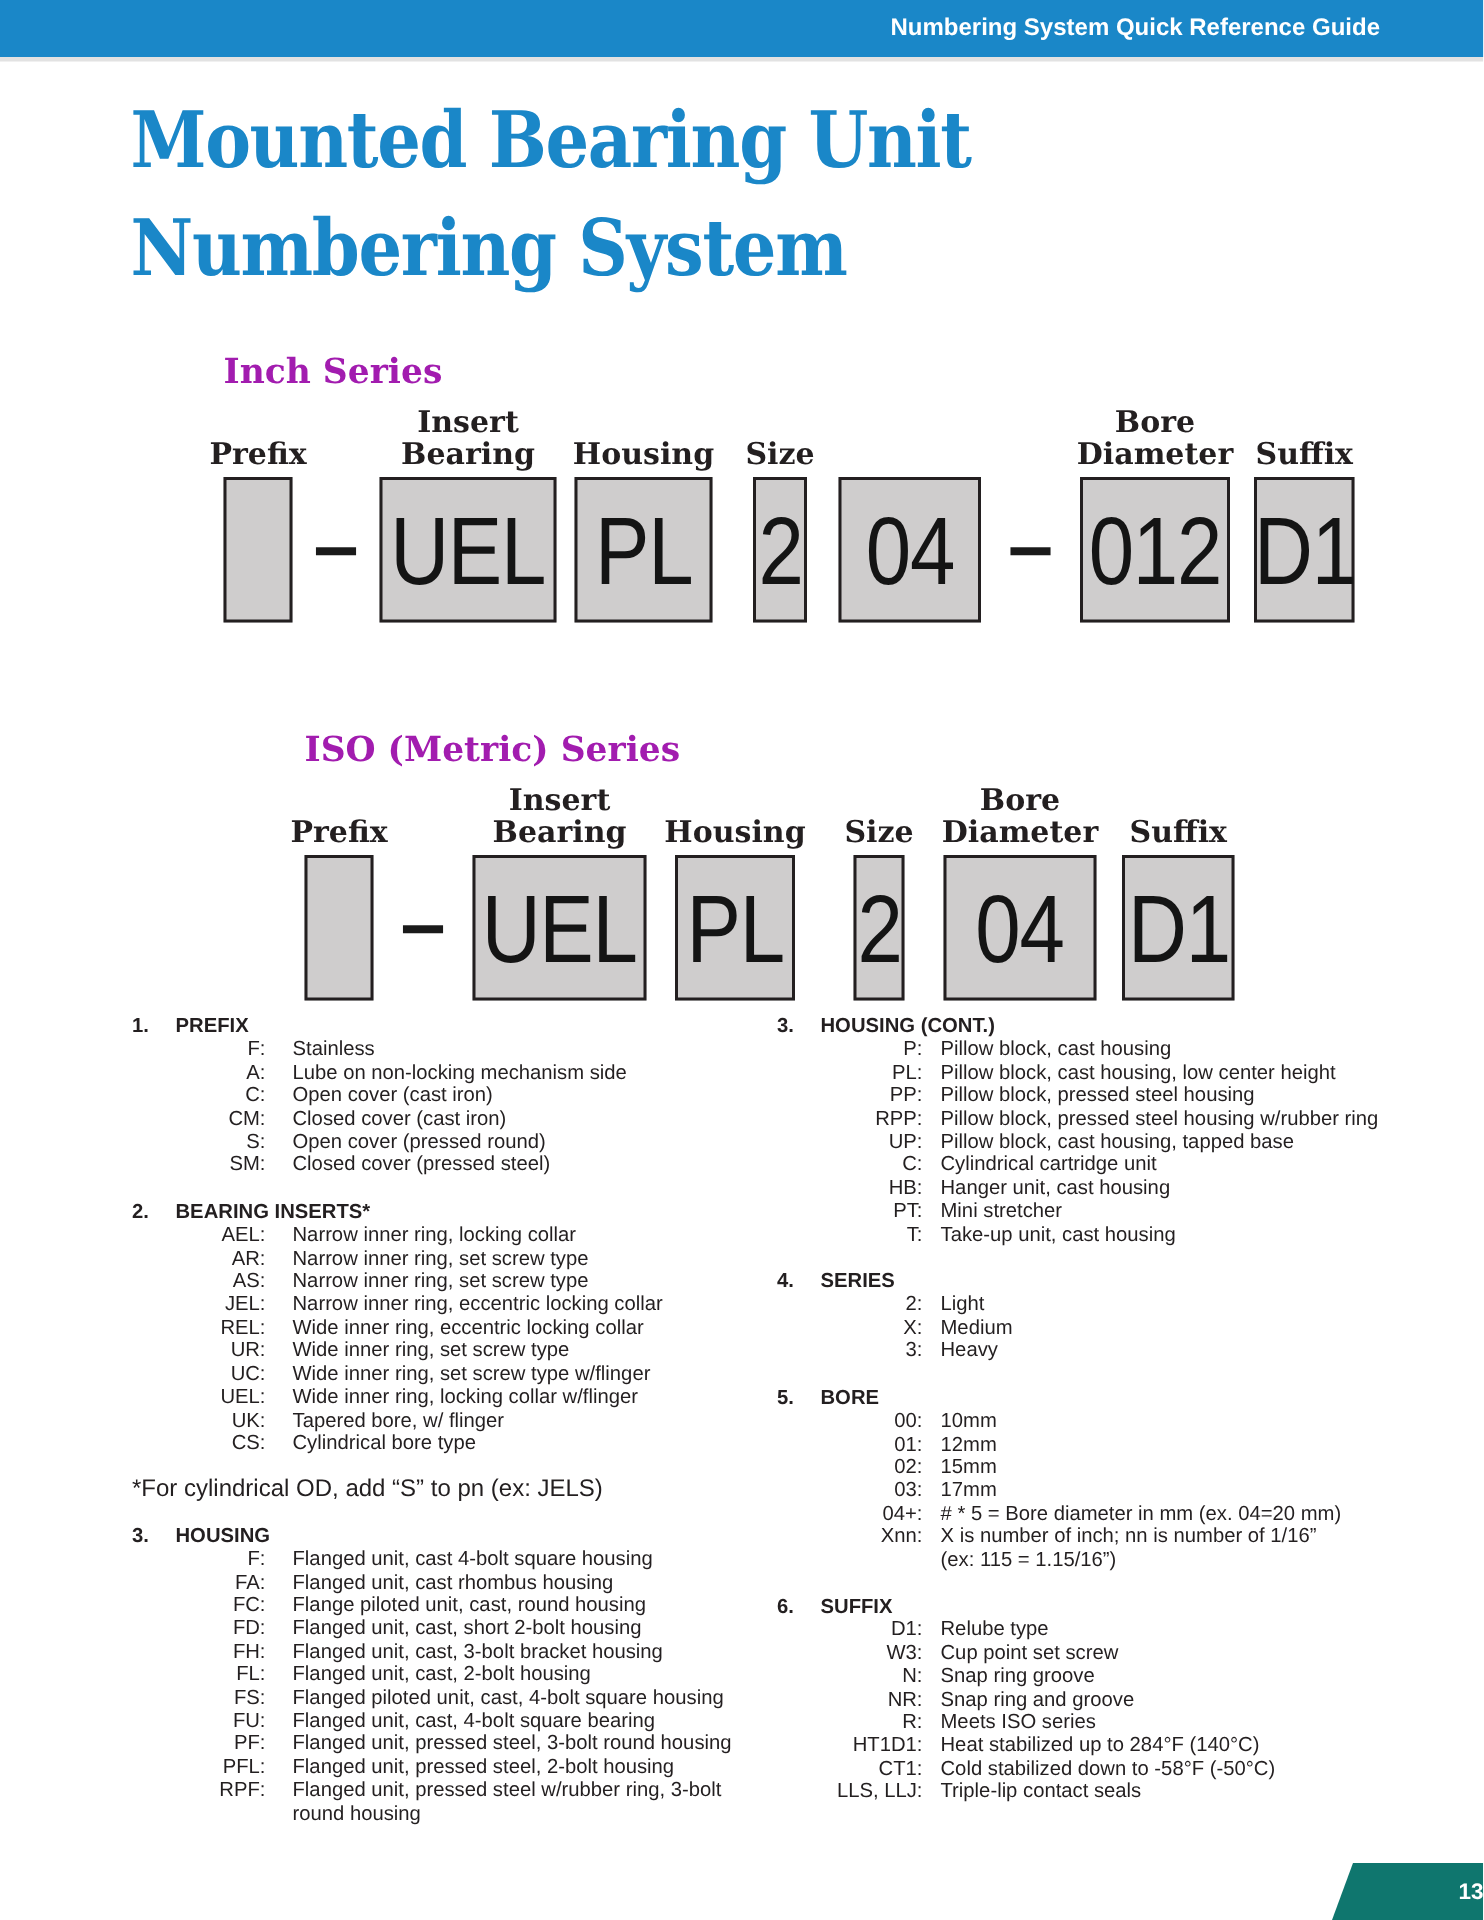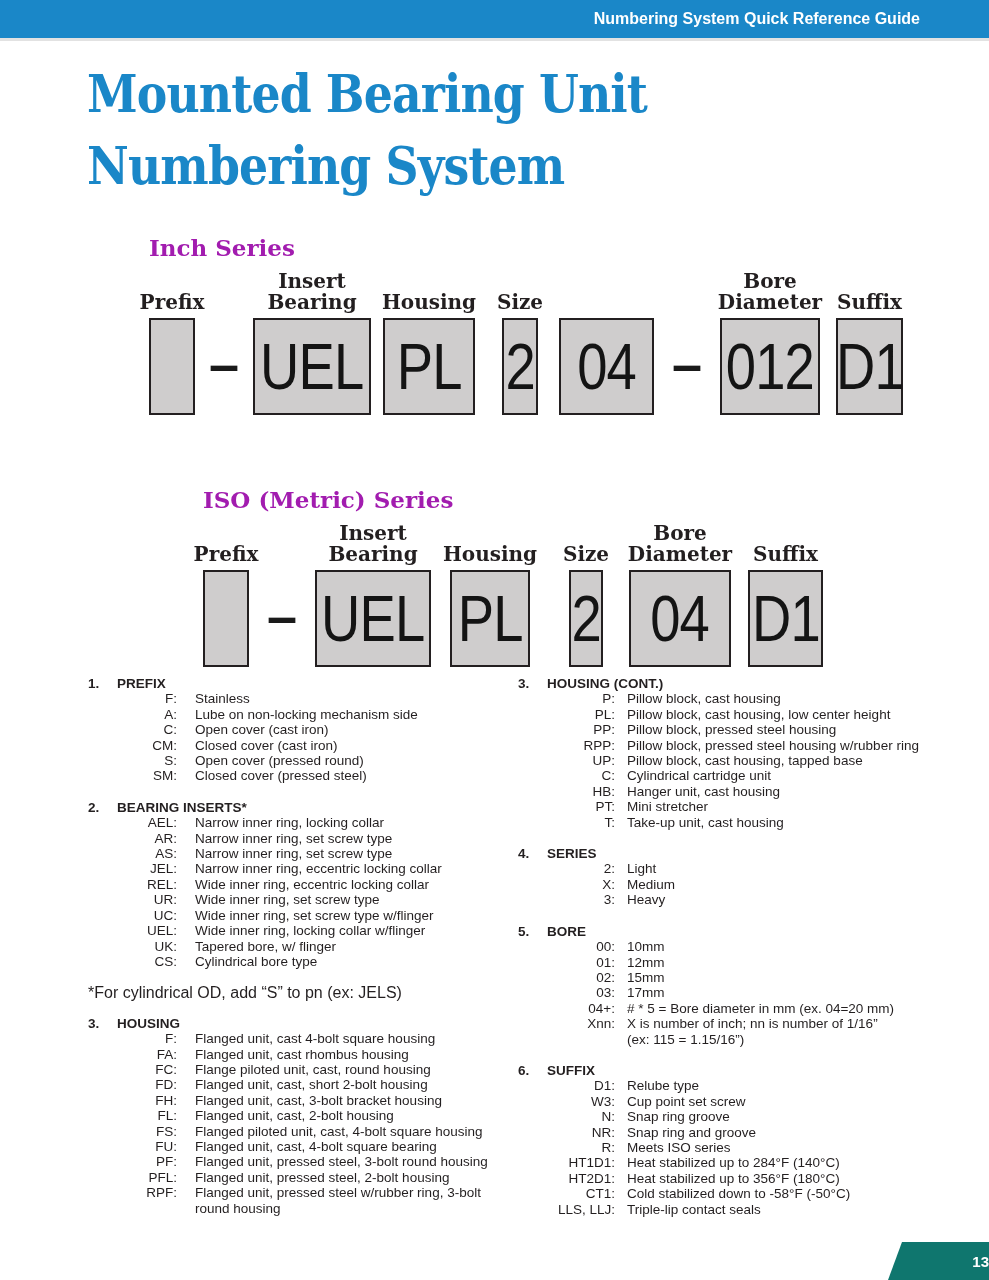--- a/index.html
+++ b/index.html
@@ -552,26 +552,20 @@
             <div>Meets ISO series</div>
           </div>
         </div>
         <div class="row">
           <div class="codes">HT1D1:</div>
           <div class="desc">
             <div>Heat stabilized up to 284°F (140°C)</div>
           </div>
         </div>
         <div class="row">
-          <div class="codes">HT2D1:</div>
-          <div class="desc">
-            <div>Heat stabilized up to 356°F (180°C)</div>
-          </div>
-        </div>
-        <div class="row">
           <div class="codes">CT1:</div>
           <div class="desc">
             <div>Cold stabilized down to -58°F (-50°C)</div>
           </div>
         </div>
         <div class="row">
           <div class="codes">LLS, LLJ:</div>
           <div class="desc">
             <div>Triple-lip contact seals</div>
           </div>

